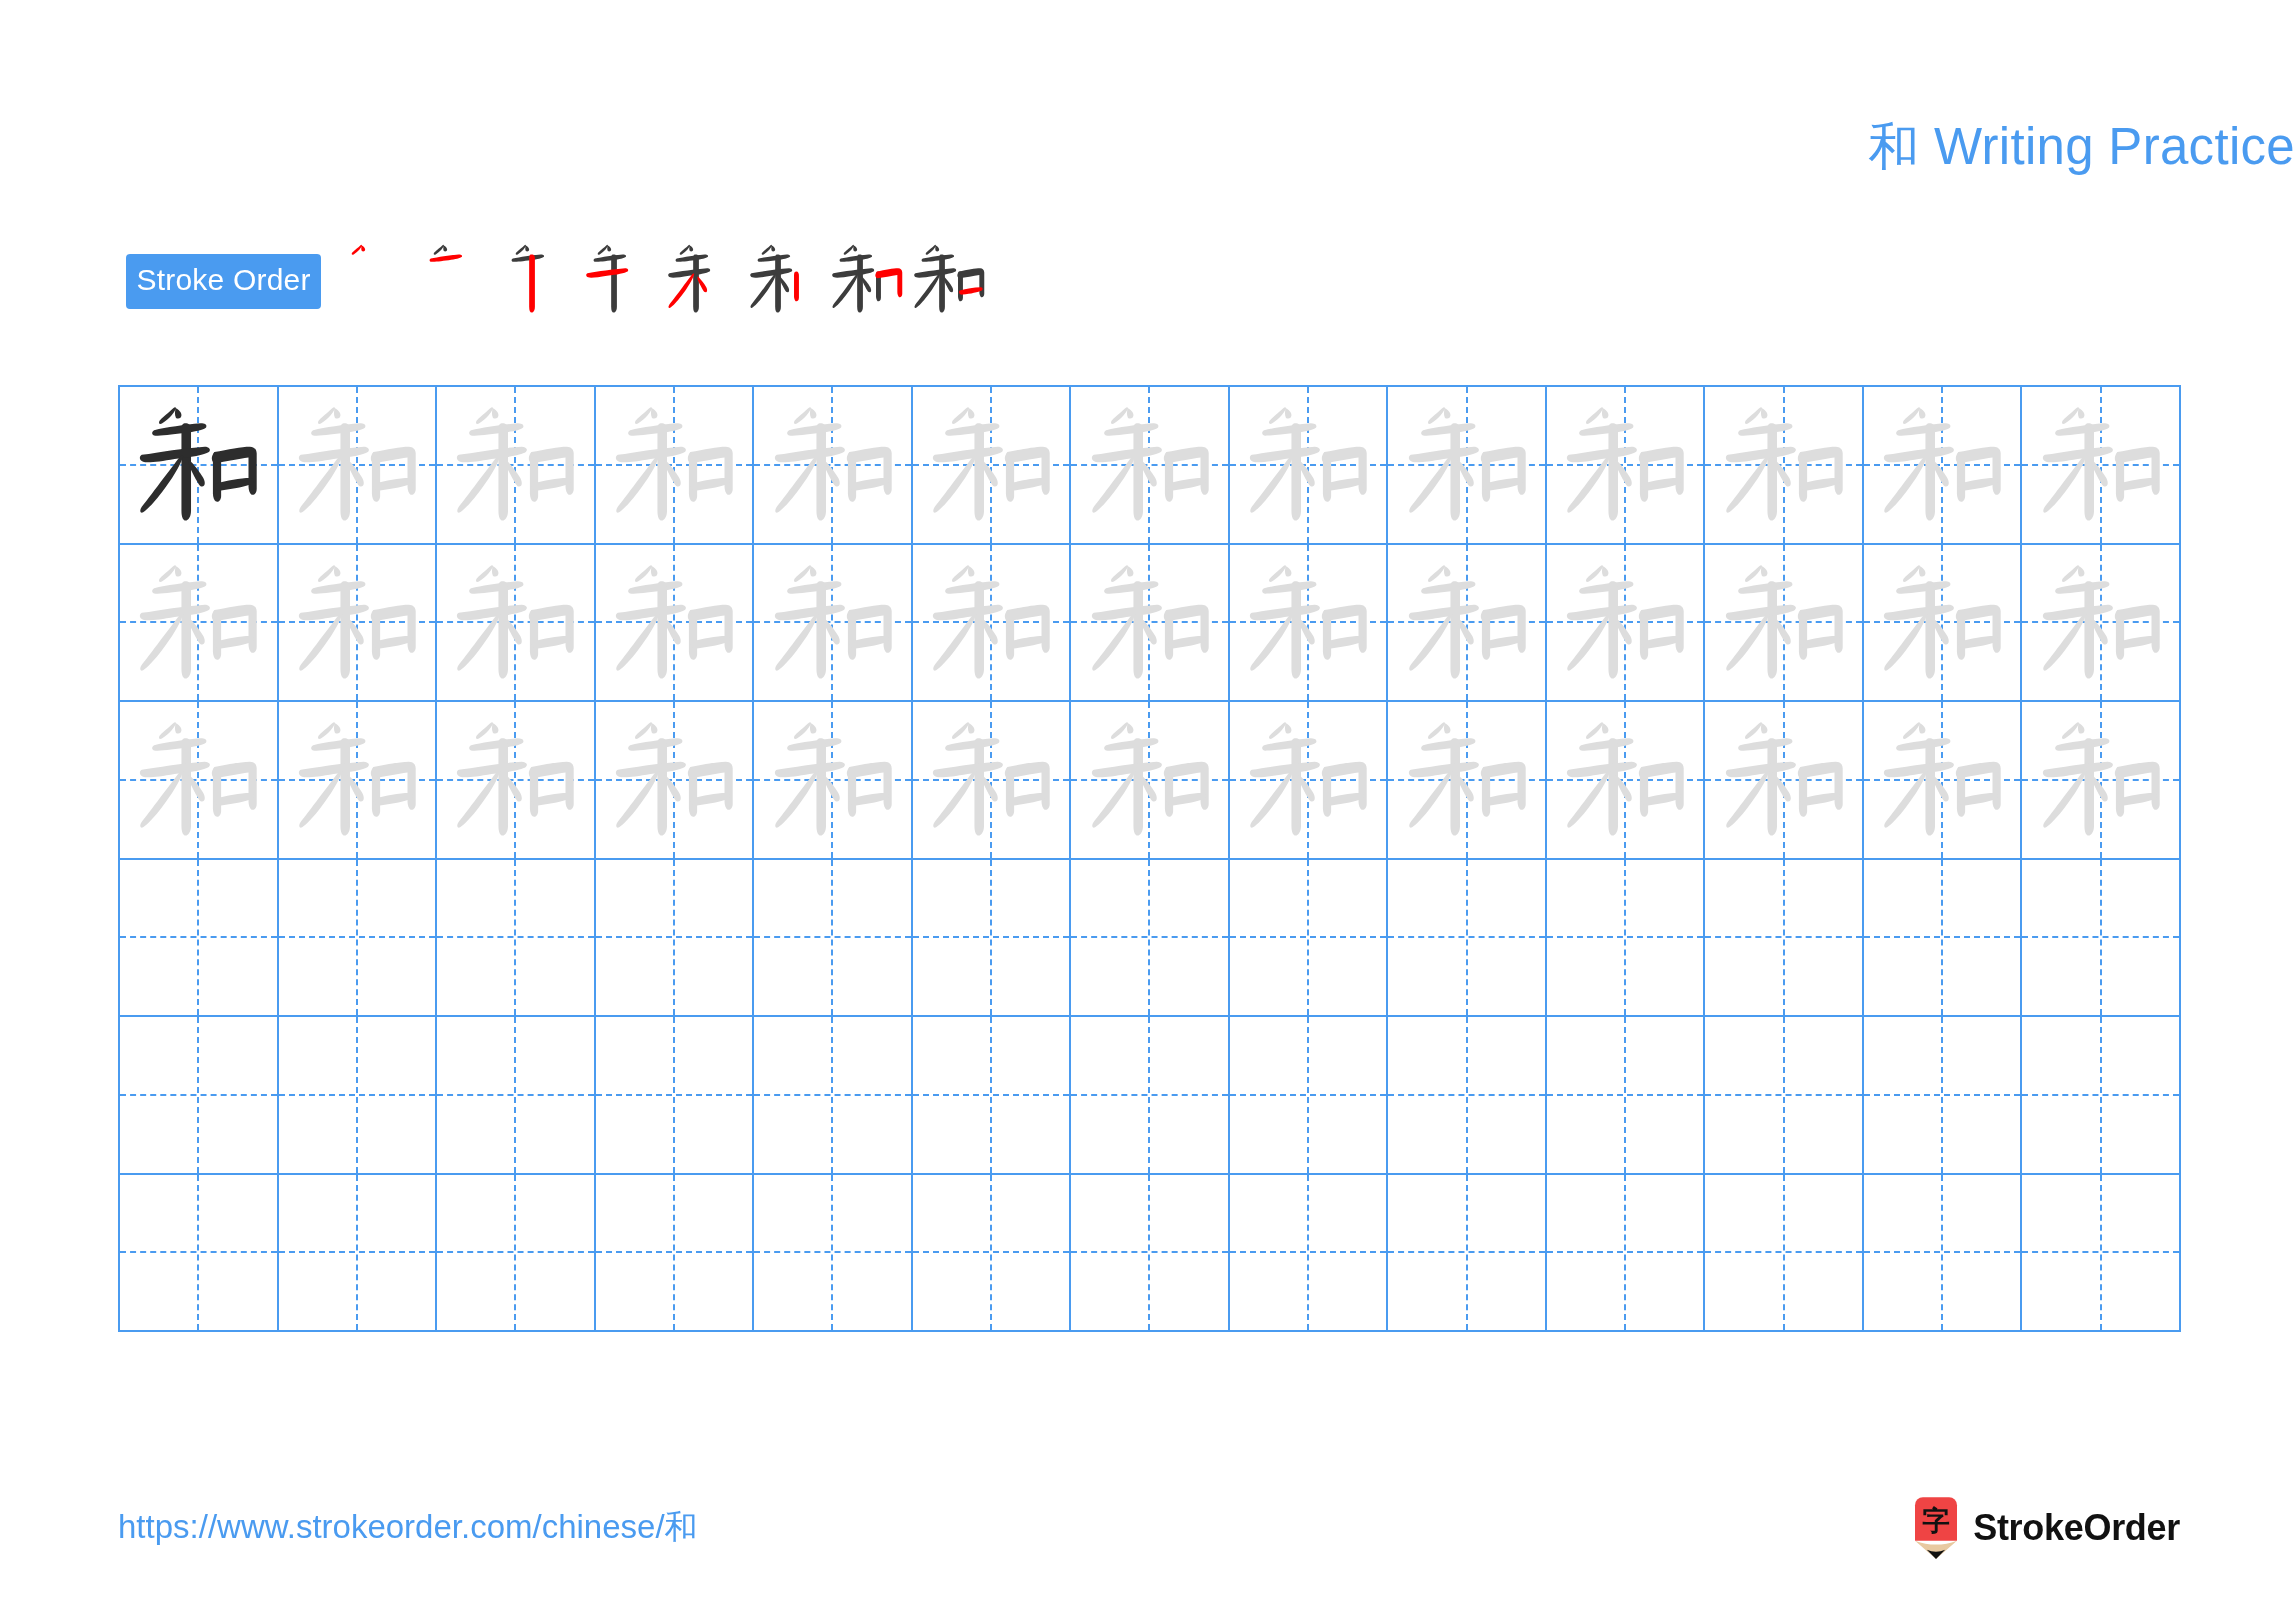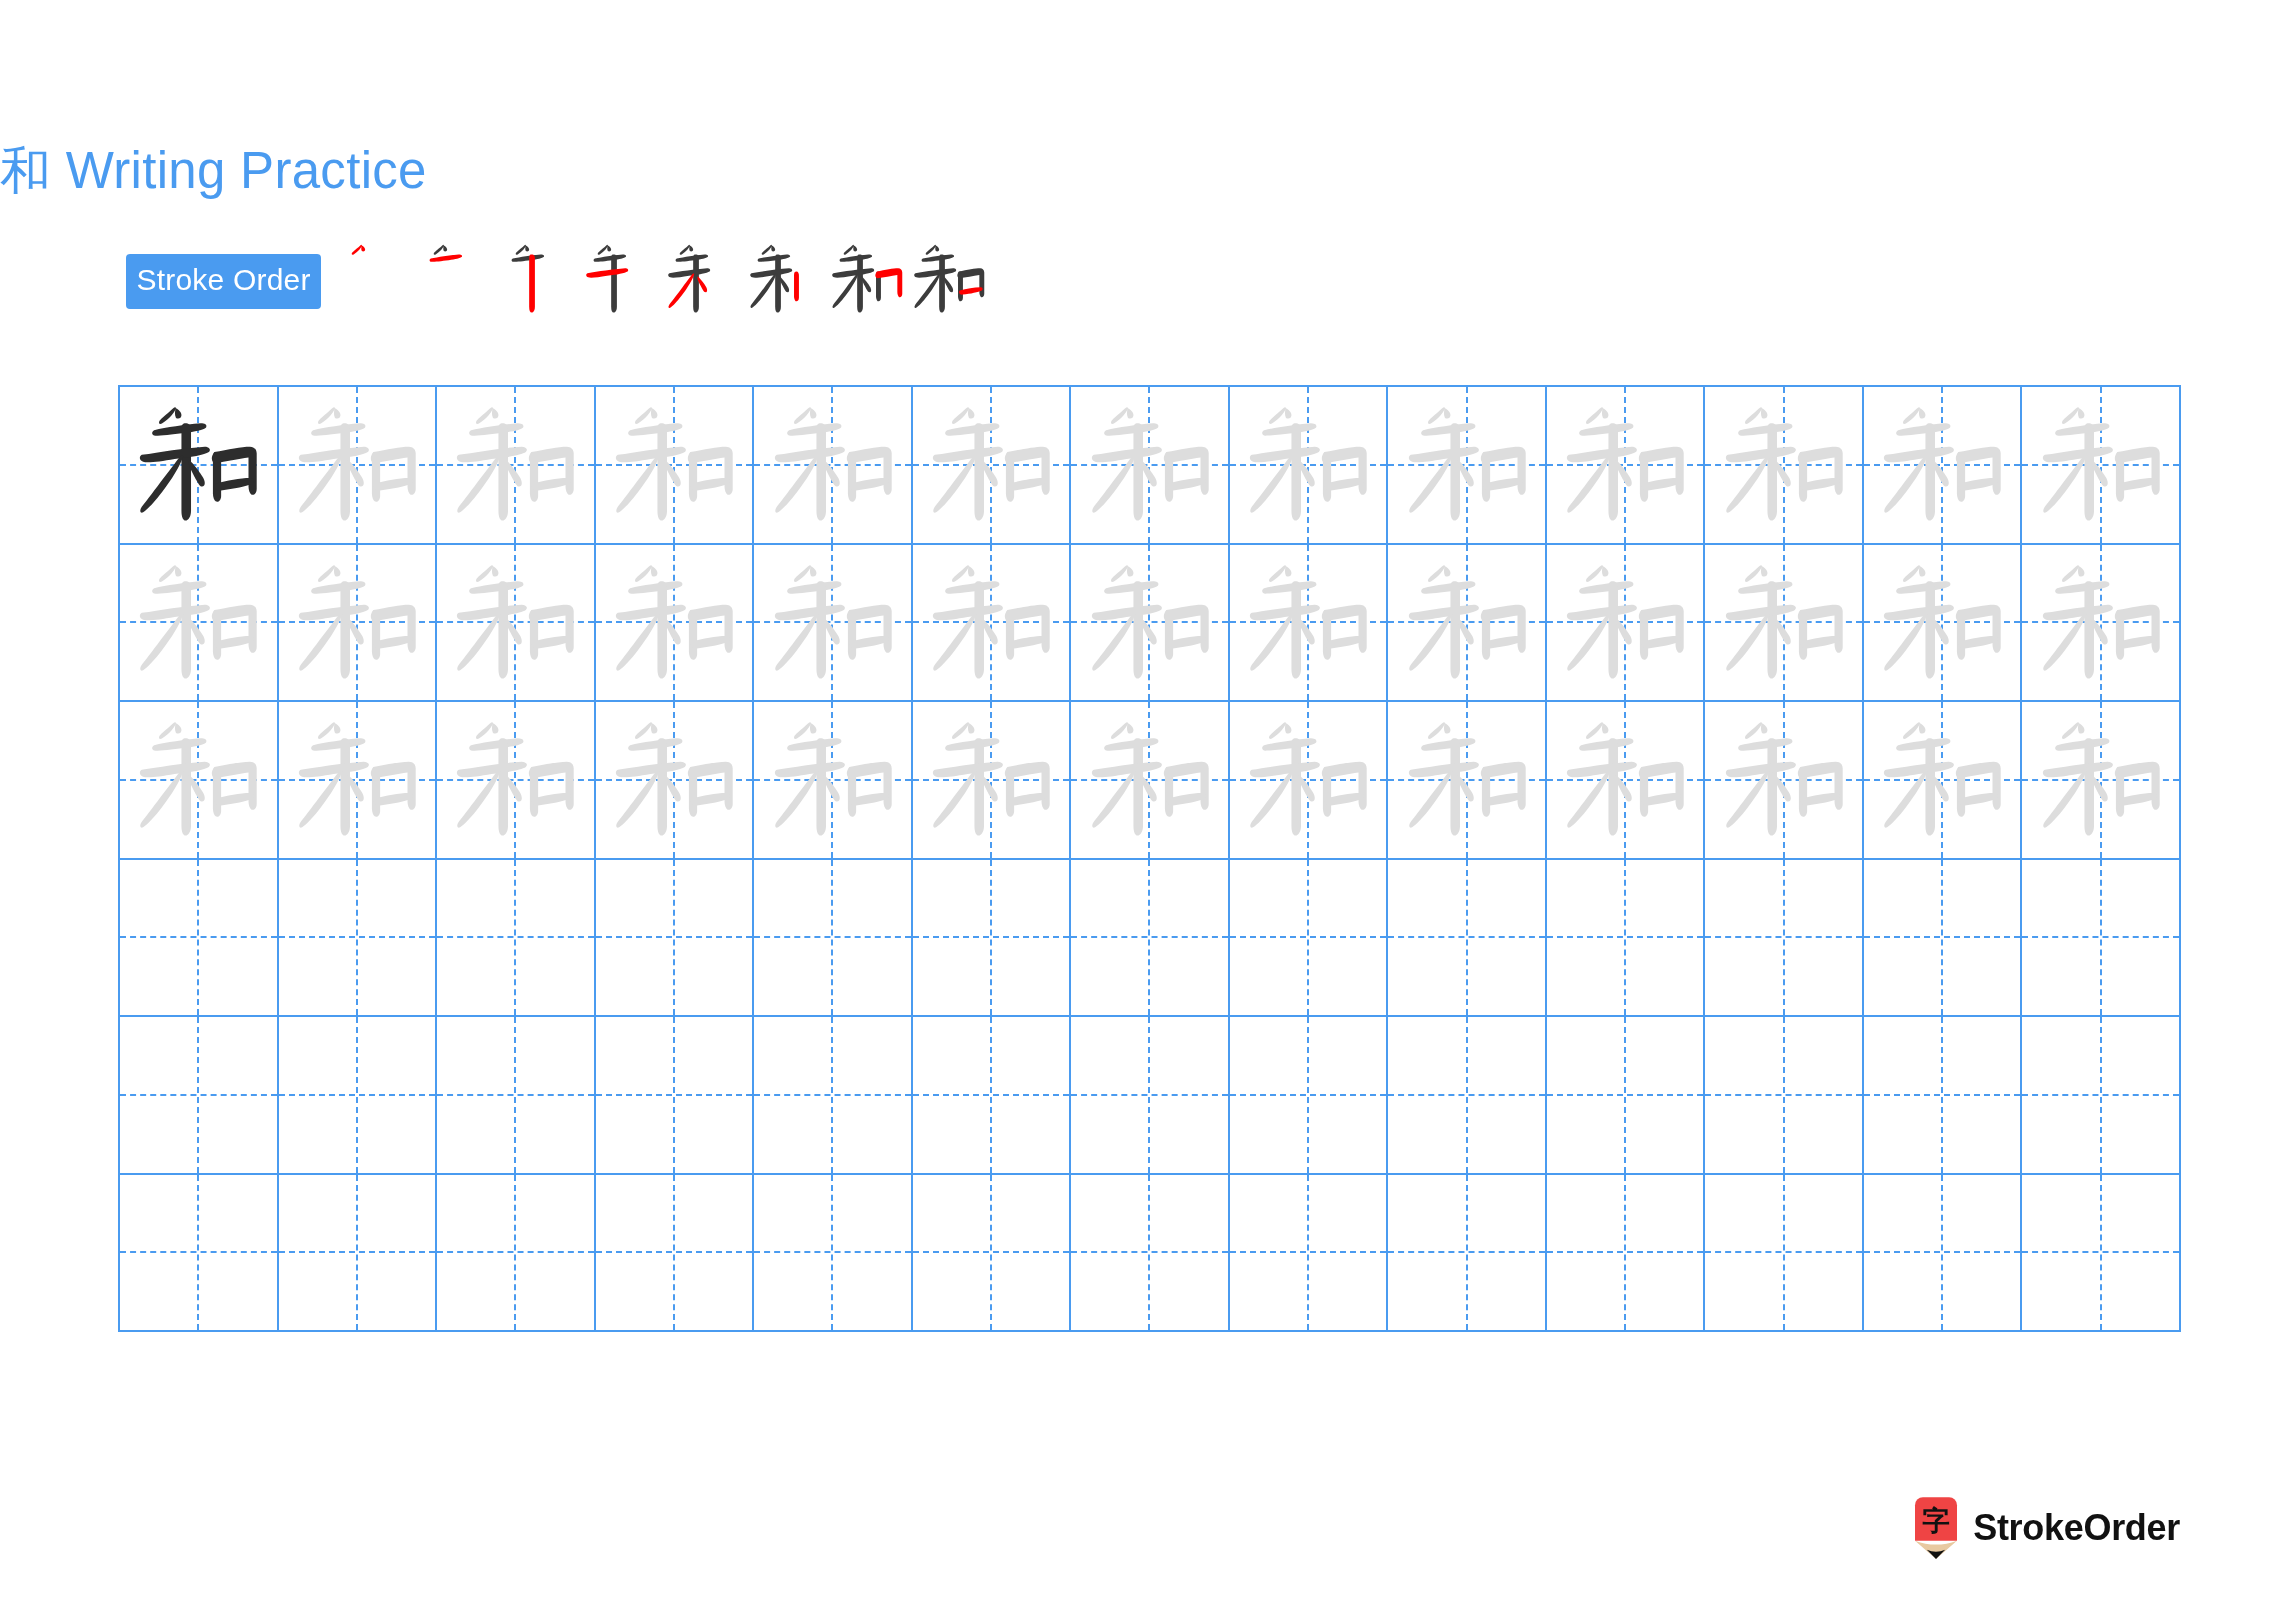--- a/index.html
+++ b/index.html
@@ -18,27 +18,26 @@
     height: 1622px;
     background: #ffffff;
   }
 
   
   .title {
     position: absolute;
     top: 113px;
     left: 0;
     width: 2295px;
-    text-align: left;
+    text-align: right;
     font-size: 51px;
     font-weight: 400;
     color: #4a9bf0;
     letter-spacing: 0.3px;
     white-space: nowrap;
-    margin-top: 24px;
   }
 
   
   .stroke-order-row {
     position: absolute;
     top: 254px;
     left: 126px;
     height: 55px;
     display: flex;
   }
@@ -872,20 +871,21 @@
         <div class="cell"></div>
         <div class="cell"></div>
         <div class="cell"></div>
         <div class="cell"></div>
         <div class="cell"></div>
         <div class="cell"></div>
         <div class="cell"></div>
       </div>
     </div>
 
+  <div class="footer-url">https://www.strokeorder.com/chinese/和</div>
 
   <div class="footer-logo">
     <svg class="logo-mark" viewBox="0 0 76 96">
       <path id="logo-body" d="M6 14 A12 12 0 0 1 18 2 L58 2 A12 12 0 0 1 70 14 L70 68 L6 68 Z" fill="#ef4444"></path>
       <path id="logo-wood" d="M6 68 Q38 80 70 68 L38 96 Z" fill="#e8c9a0"></path>
       <path id="logo-tip" d="M24 82 Q38 88 52 82 L38 96 Z" fill="#111111"></path>
       <text id="logo-char" x="38" y="52" text-anchor="middle" font-family="'DejaVu Sans', sans-serif" font-size="42" font-weight="bold" fill="#111111">字</text>
     </svg>
     <div class="logo-text">StrokeOrder</div>
   </div>

